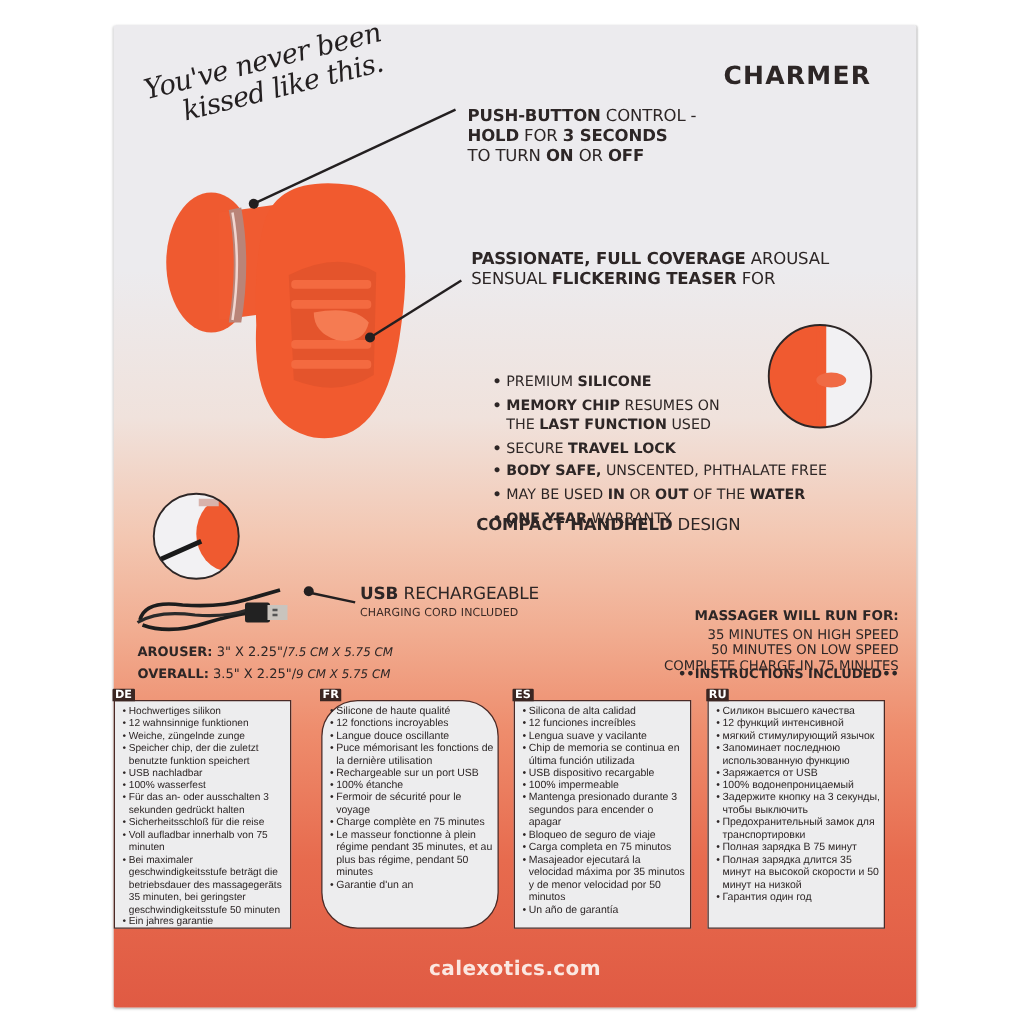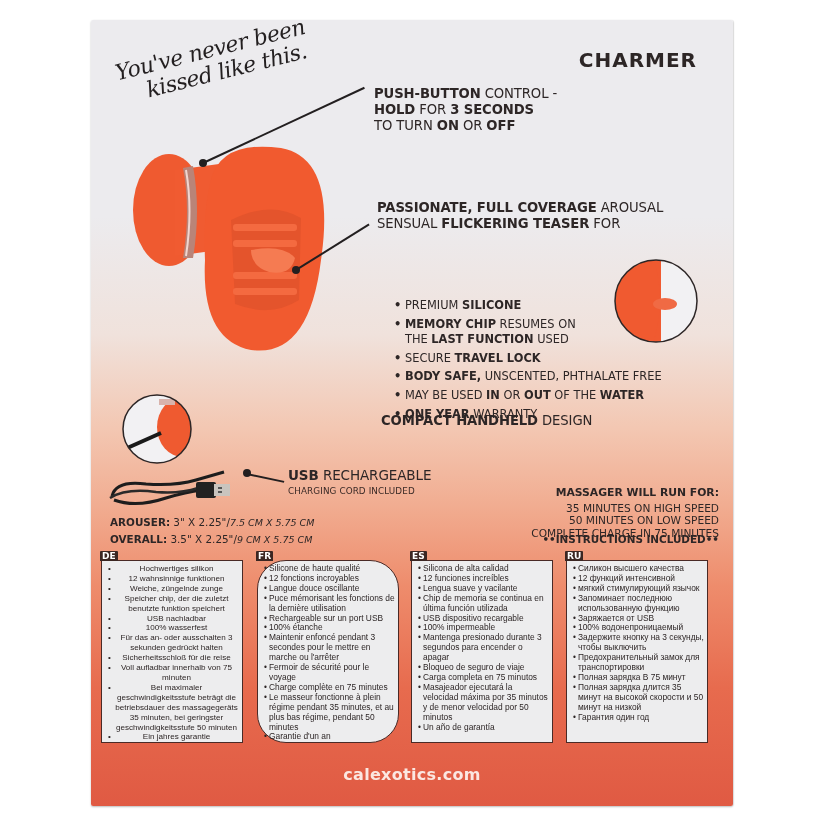--- a/index.html
+++ b/index.html
@@ -149,21 +149,21 @@
 
   <div class="abs run">
     <div class="h">MASSAGER WILL RUN FOR:</div>
     <div>35 MINUTES ON HIGH SPEED</div>
     <div>50 MINUTES ON LOW SPEED</div>
     <div>COMPLETE CHARGE IN 75 MINUTES</div>
   </div>
 
   <div class="abs instr">••INSTRUCTIONS INCLUDED••</div>
 
-  <div class="lang de" style="left:10px;text-align:center;">
+  <div class="lang de" style="left:0;">
     <span class="tab">DE</span>
     <ul>
       <li>Hochwertiges silikon</li>
       <li>12 wahnsinnige funktionen</li>
       <li>Weiche, züngelnde zunge</li>
       <li>Speicher chip, der die zuletzt benutzte funktion speichert</li>
       <li>USB nachladbar</li>
       <li>100% wasserfest</li>
       <li>Für das an- oder ausschalten 3 sekunden gedrückt halten</li>
       <li>Sicherheitsschloß für die reise</li>
@@ -175,21 +175,20 @@
 
   <div class="lang fr" style="left:166px;border-radius:29px;">
     <span class="tab">FR</span>
     <ul>
       <li>Silicone de haute qualité</li>
       <li>12 fonctions incroyables</li>
       <li>Langue douce oscillante</li>
       <li>Puce mémorisant les fonctions de la dernière utilisation</li>
       <li>Rechargeable sur un port USB</li>
       <li>100% étanche</li>
-      <li>Maintenir enfoncé pendant 3 secondes pour le mettre en marche ou l'arrêter</li>
       <li>Fermoir de sécurité pour le voyage</li>
       <li>Charge complète en 75 minutes</li>
       <li>Le masseur fonctionne à plein régime pendant 35 minutes, et au plus bas régime, pendant 50 minutes</li>
       <li>Garantie d'un an</li>
     </ul>
   </div>
 
   <div class="lang es" style="left:320px;">
     <span class="tab">ES</span>
     <ul>

